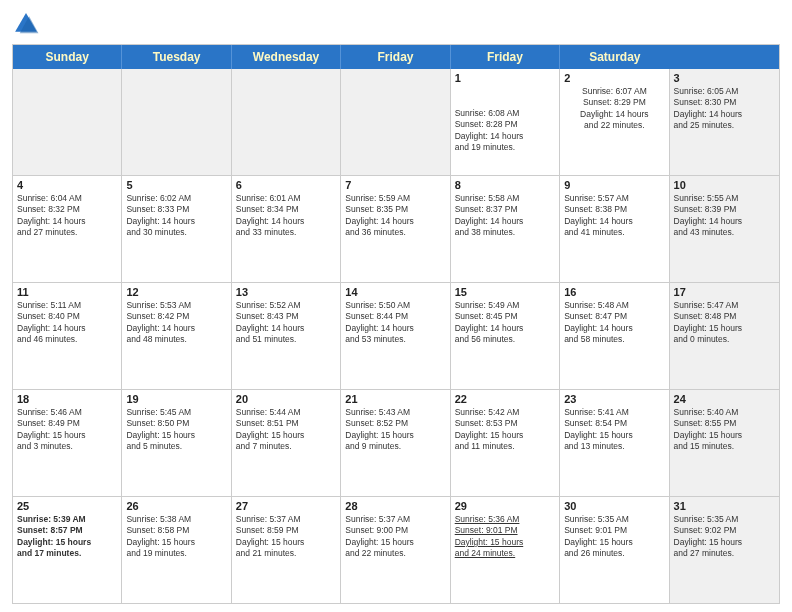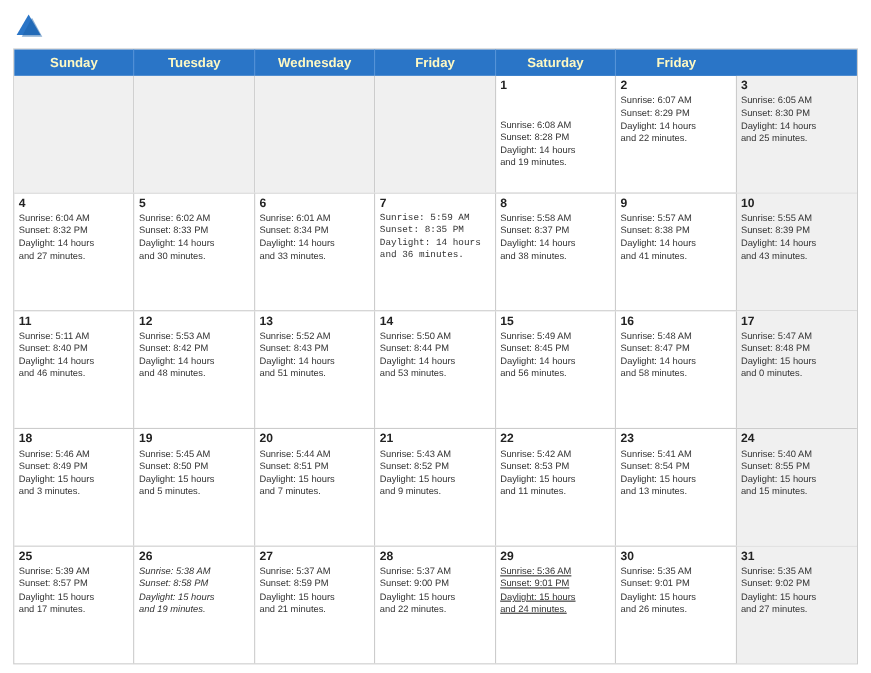--- a/index.html
+++ b/index.html
@@ -129,39 +129,39 @@
       <div class="location"></div>
     </div>
   </div>
 
   <div class="calendar">
     <div class="cal-header-row">
     <div class="cal-header-cell">Sunday</div>
         <div class="cal-header-cell">Tuesday</div>
         <div class="cal-header-cell">Wednesday</div>
         <div class="cal-header-cell">Friday</div>
+        <div class="cal-header-cell">Friday</div>
         <div class="cal-header-cell">Saturday</div>
-        <div class="cal-header-cell">Friday</div>
       </div>
     <div class="cal-body">
     <div class="cal-row">
           <div class="cal-cell shaded empty"></div>
           <div class="cal-cell shaded empty"></div>
           <div class="cal-cell shaded empty"></div>
           <div class="cal-cell shaded empty"></div>
           <div class="cal-cell">
             <div class="day-num">1</div>
             <div class="cell-text" style="white-space: pre-line; margin-top: 24px;">Sunrise: 6:08 AM
 Sunset: 8:28 PM
 Daylight: 14 hours
 and 19 minutes.</div>
           </div>
           <div class="cal-cell">
             <div class="day-num">2</div>
-            <div class="cell-text" style="white-space: pre-line;">Sunrise: 6:07 AM
+            <div class="cell-text" style="white-space: pre-line; text-align: center;">Sunrise: 6:07 AM
 Sunset: 8:29 PM
 Daylight: 14 hours
 and 22 minutes.</div>
           </div>
           <div class="cal-cell shaded">
             <div class="day-num">3</div>
             <div class="cell-text" style="white-space: pre-line;">Sunrise: 6:05 AM
 Sunset: 8:30 PM
 Daylight: 14 hours
 and 25 minutes.</div>
@@ -184,21 +184,21 @@
           </div>
           <div class="cal-cell">
             <div class="day-num">6</div>
             <div class="cell-text" style="white-space: pre-line;">Sunrise: 6:01 AM
 Sunset: 8:34 PM
 Daylight: 14 hours
 and 33 minutes.</div>
           </div>
           <div class="cal-cell">
             <div class="day-num">7</div>
-            <div class="cell-text" style="white-space: pre-line; font-family: Liberation Mono, monospace;">Sunrise: 5:59 AM
+            <div class="cell-text" style="white-space: pre-line;">Sunrise: 5:59 AM
 Sunset: 8:35 PM
 Daylight: 14 hours
 and 36 minutes.</div>
           </div>
           <div class="cal-cell">
             <div class="day-num">8</div>
             <div class="cell-text" style="white-space: pre-line;">Sunrise: 5:58 AM
 Sunset: 8:37 PM
 Daylight: 14 hours
 and 38 minutes.</div>
@@ -316,28 +316,28 @@
             <div class="day-num">24</div>
             <div class="cell-text" style="white-space: pre-line;">Sunrise: 5:40 AM
 Sunset: 8:55 PM
 Daylight: 15 hours
 and 15 minutes.</div>
           </div>
         </div>
         <div class="cal-row">
           <div class="cal-cell">
             <div class="day-num">25</div>
-            <div class="cell-text" style="white-space: pre-line;">Sunrise: 5:39 AM
+            <div class="cell-text" style="white-space: pre-line; font-weight: bold;">Sunrise: 5:39 AM
 Sunset: 8:57 PM
 Daylight: 15 hours
 and 17 minutes.</div>
           </div>
           <div class="cal-cell">
             <div class="day-num">26</div>
-            <div class="cell-text" style="white-space: pre-line; font-style: italic;">Sunrise: 5:38 AM
+            <div class="cell-text" style="white-space: pre-line;">Sunrise: 5:38 AM
 Sunset: 8:58 PM
 Daylight: 15 hours
 and 19 minutes.</div>
           </div>
           <div class="cal-cell">
             <div class="day-num">27</div>
             <div class="cell-text" style="white-space: pre-line;">Sunrise: 5:37 AM
 Sunset: 8:59 PM
 Daylight: 15 hours
 and 21 minutes.</div>

